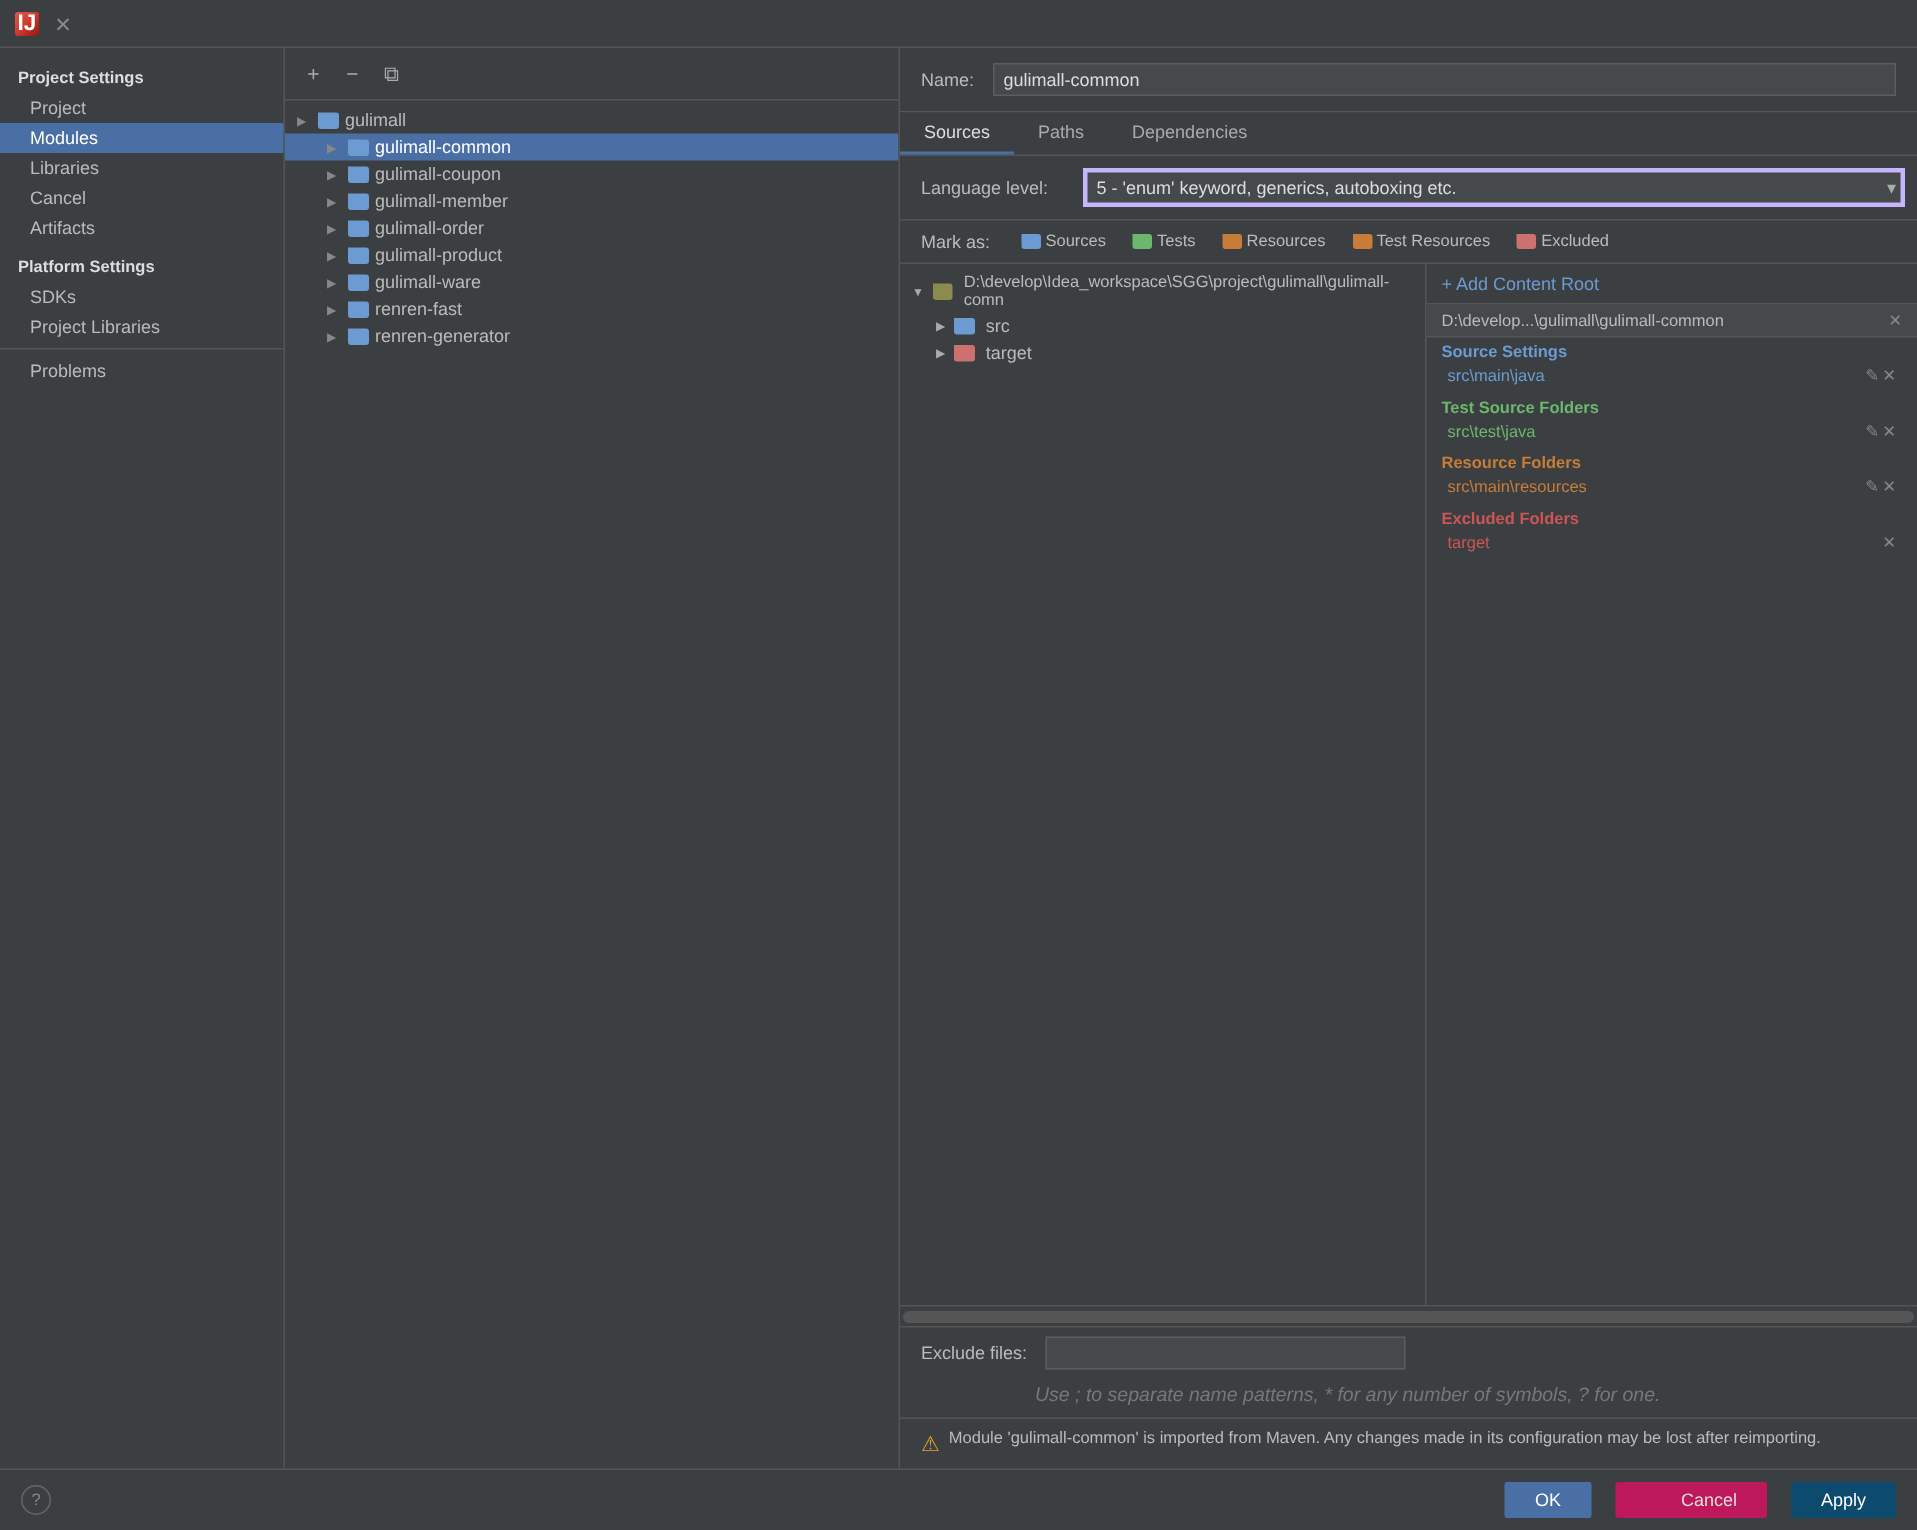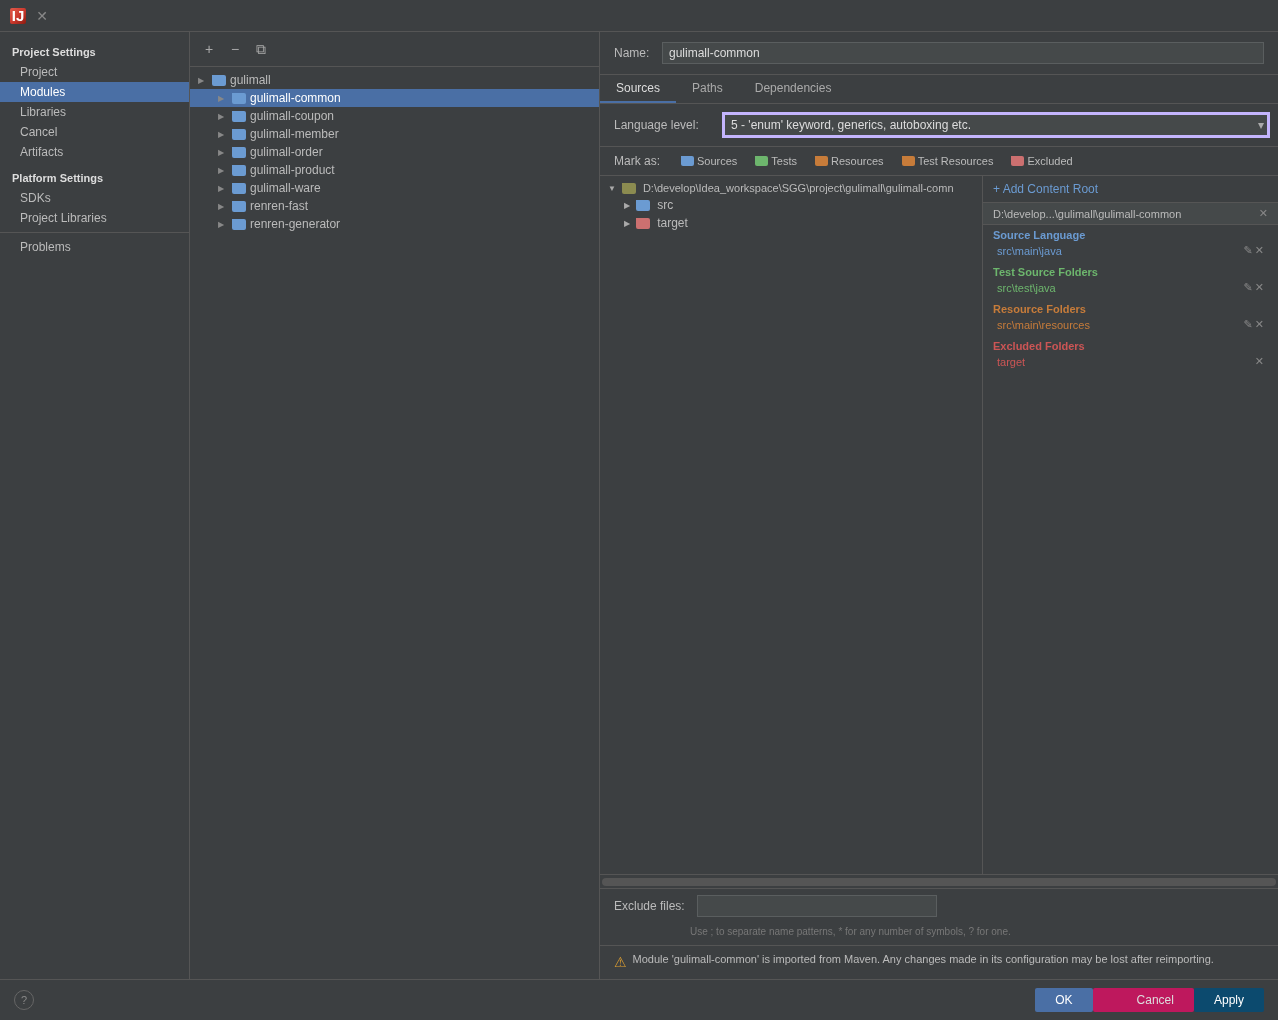--- a/index.html
+++ b/index.html
@@ -309,21 +309,21 @@
       align-items: center;
       padding: 2px 8px;
       cursor: pointer;
       color: #bbb;
       font-size: 12px;
       gap: 4px;
     }
 
     
     .roots-panel {
-      width: 296px;
+      width: 328px;
       background: #3c3f41;
       border-left: 1px solid #555;
       display: flex;
       flex-direction: column;
       padding: 0;
     }
 
     .add-content-root-btn {
       display: flex;
       align-items: center;
@@ -419,22 +419,23 @@
       border: 1px solid #5a5e5f;
       color: #ddd;
       padding: 3px 6px;
       font-size: 12px;
       outline: none;
     }
 
     .hint-text {
       padding: 2px 14px 6px 90px;
       color: #777;
-      font-size: 10px;
+      font-size: 13px;
       line-height: 1.4;
+      font-style: italic;
     }
 
     .warning-row {
       display: flex;
       align-items: flex-start;
       gap: 6px;
       padding: 6px 14px;
       background: #3c3f41;
       border-top: 1px solid #555;
       color: #bbb;
@@ -465,21 +466,21 @@
       display: flex;
       align-items: center;
       justify-content: center;
       cursor: pointer;
       color: #888;
       font-size: 11px;
     }
 
     .action-btns {
       display: flex;
-      gap: 0;
+      gap: 16px;
     }
 
     .action-btn {
       padding: 5px 20px;
       cursor: pointer;
       font-size: 12px;
       border: none;
       border-radius: 2px;
     }
 
@@ -681,21 +682,21 @@
           </div>
 
           <div class="roots-panel">
             <div class="add-content-root-btn">+ Add Content Root</div>
             <div class="roots-path-header">
               <span>D:\develop...\gulimall\gulimall-common</span>
               <span style="cursor:pointer;color:#888;">✕</span>
             </div>
 
             <div class="roots-section">
-              <div class="roots-section-title sources">Source Language</div>
+              <div class="roots-section-title sources">Source Settings</div>
               <div class="roots-item">
                 <span style="color:#6b9bd2;">src\main\java</span>
                 <div class="roots-item-actions">
                   <span class="roots-item-action">✎</span>
                   <span class="roots-item-action">✕</span>
                 </div>
               </div>
             </div>
 
             <div class="roots-section">

